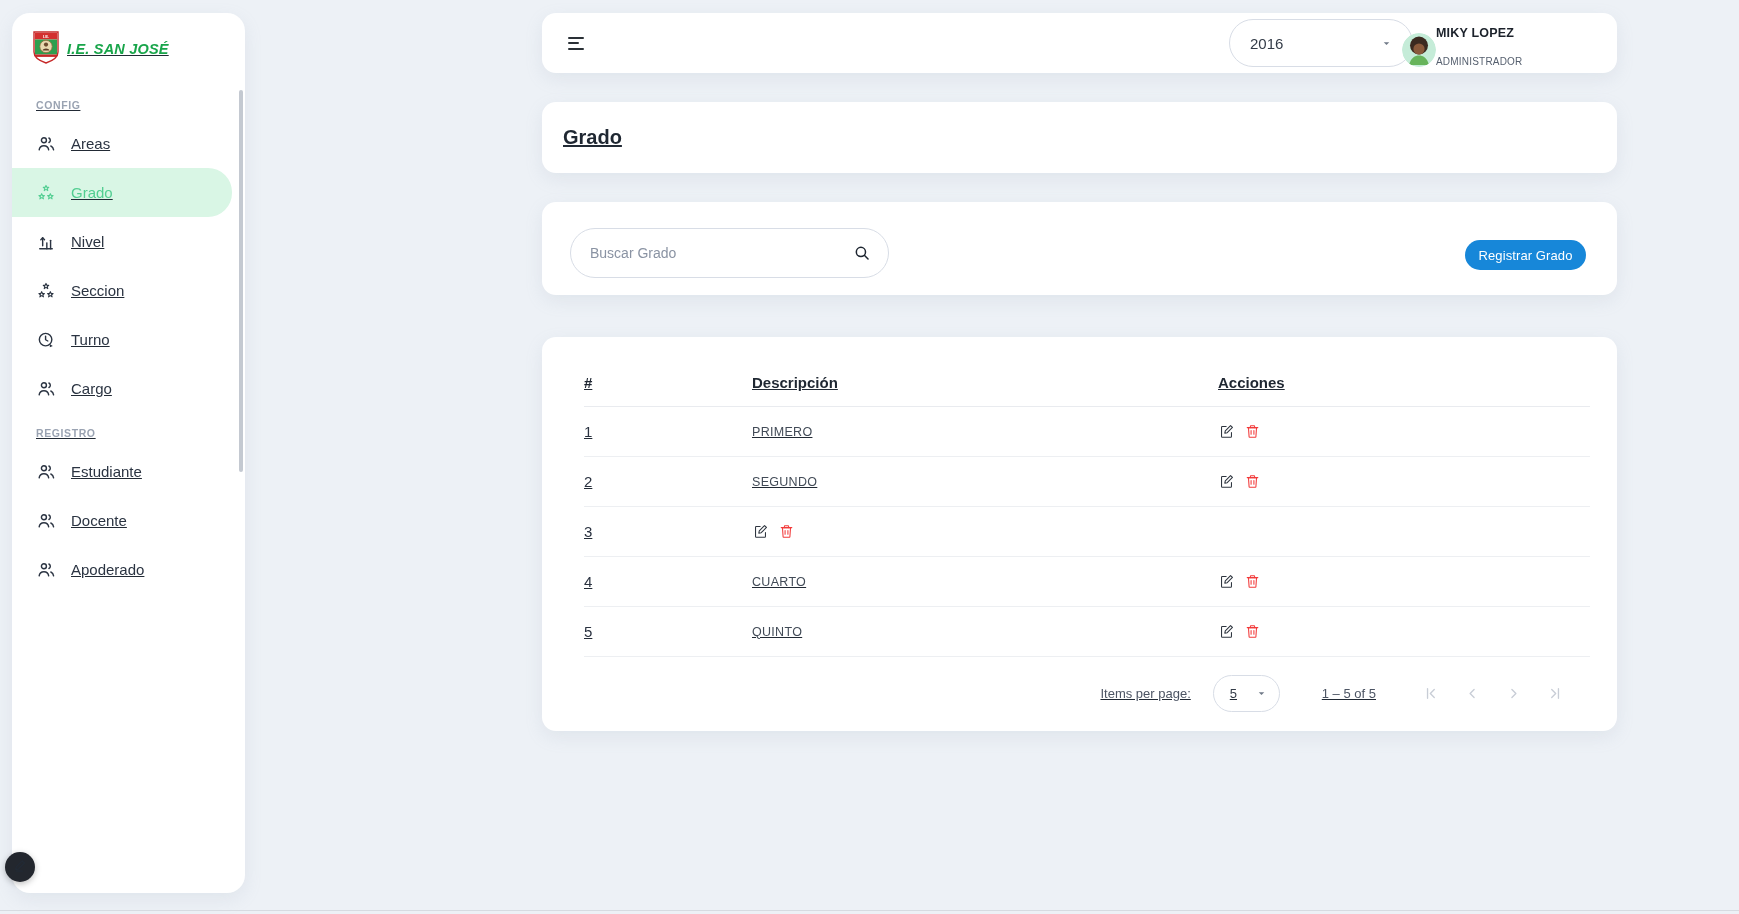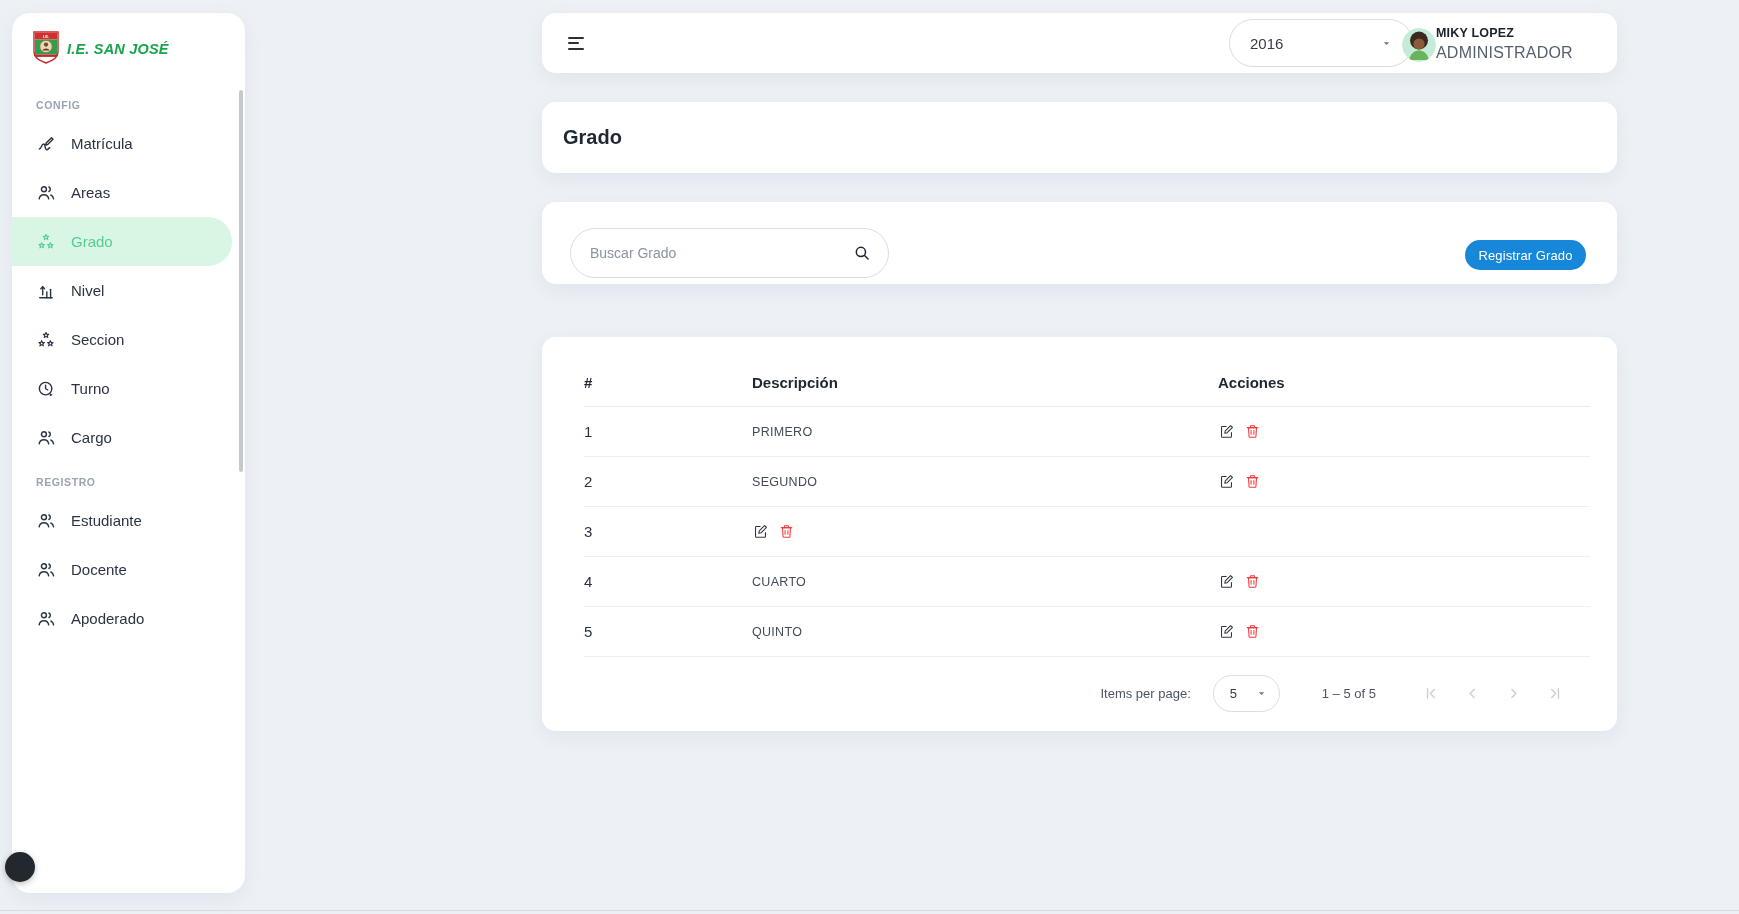--- a/index.html
+++ b/index.html
@@ -8,20 +8,21 @@
     font-family:"Liberation Sans", sans-serif;
     background:#edf1f6;
     position:relative;
     overflow:hidden;
     color:#222a35;
   }
   .screen { position:absolute; inset:0; }
   .card {
     position:absolute; background:#fff; border-radius:16px;
     box-shadow:0 6px 18px rgba(141,153,174,.14);
+    text-decoration:underline;
   }
 
   
   .sidebar { left:12px; top:13px; width:233px; height:880px; border-radius:18px; overflow:hidden; }
   .side-logo { height:72px; display:flex; align-items:center; gap:8px; padding-left:21px; }
   .logo-text { color:#18a54a; font-weight:700; font-style:italic; font-size:14.5px; letter-spacing:.2px; }
   .side-nav { position:relative; }
   .nav-section-label {
     margin:14px 0 8px 24px; font-size:10.5px; font-weight:700;
     color:#9aa3b2; letter-spacing:.6px;
@@ -61,29 +62,29 @@
   .year-select {
     position:absolute; left:687px; top:6px; width:184px; height:48px;
     border:1px solid #d8dde6; border-radius:24px; display:flex; align-items:center;
     padding:0 20px; font-size:15px; color:#343c48; cursor:pointer; justify-content:space-between;
   }
   .caret { color:#6f7987; display:flex; }
   .caret svg { width:11px; height:11px; }
   .user-block { position:absolute; left:860px; top:13px; display:flex; align-items:flex-end; }
   .avatar { width:34px; height:34px; border-radius:50%; overflow:hidden; flex:0 0 34px; }
   .user-name { font-size:12.5px; font-weight:700; color:#1c222b; letter-spacing:.2px; }
-  .user-role { font-size:16px; color:#555f6e; margin-top:4px; letter-spacing:.2px; }
+  .user-role { font-size:10px; color:#555f6e; margin-top:16px; letter-spacing:.2px; }
 
   
   .title-card { left:542px; top:102px; width:1075px; height:71px; border-radius:14px;
     display:flex; align-items:center; padding-left:21px; }
   .page-title { font-size:20px; font-weight:700; color:#1f2732; }
 
   
-  .search-card { left:542px; top:202px; width:1075px; height:82px; border-radius:14px; }
+  .search-card { left:542px; top:202px; width:1075px; height:93px; border-radius:14px; }
   .search-wrap {
     position:absolute; left:28px; top:26px; width:319px; height:50px;
     border:1px solid #d8dde6; border-radius:25px; display:flex; align-items:center;
     background:#fff;
   }
   .search-wrap input {
     border:none; outline:none; background:transparent; flex:1;
     font-family:"Liberation Sans", sans-serif; font-size:14px; color:#333c48;
     padding:0 8px 0 19px;
   }
@@ -150,29 +151,20 @@
           <rect x="2" y="23.5" width="22" height="2.4" fill="#c62828"></rect>
         </svg>
       </span>
       <span class="logo-text">I.E. SAN JOSÉ</span>
     </div>
     <nav class="side-nav" id="sideNav">
 
   <div class="nav-section">
     <div class="nav-section-label">CONFIG</div>
     <div class="nav-items">
-  <div class="nav-item">
-    <span class="ico">
-                <svg class="stroked" viewBox="0 0 24 24">
-                  <path d="M4 18c2.5 0 2.5-6 5-6s1.5 7 4 7c1.8 0 2-2.5 3.5-2.5"></path>
-                  <path d="M18.6 4.4l1.8 1.8-6.4 6.4-2.4.6.6-2.4z"></path>
-                </svg>
-              </span>
-    <span class="nav-label">Matrícula</span>
-  </div>
 
   <div class="nav-item">
     <span class="ico">
                 <svg class="stroked" viewBox="0 0 24 24">
                   <circle cx="9.5" cy="7.5" r="3"></circle>
                   <path d="M3.8 19c.4-3.2 2.7-5 5.7-5s5.3 1.8 5.7 5"></path>
                   <path d="M15.5 4.8a3 3 0 0 1 0 5.4"></path>
                   <path d="M17.8 14.4c1.9.8 3 2.3 3.3 4.6"></path>
                 </svg>
               </span>

